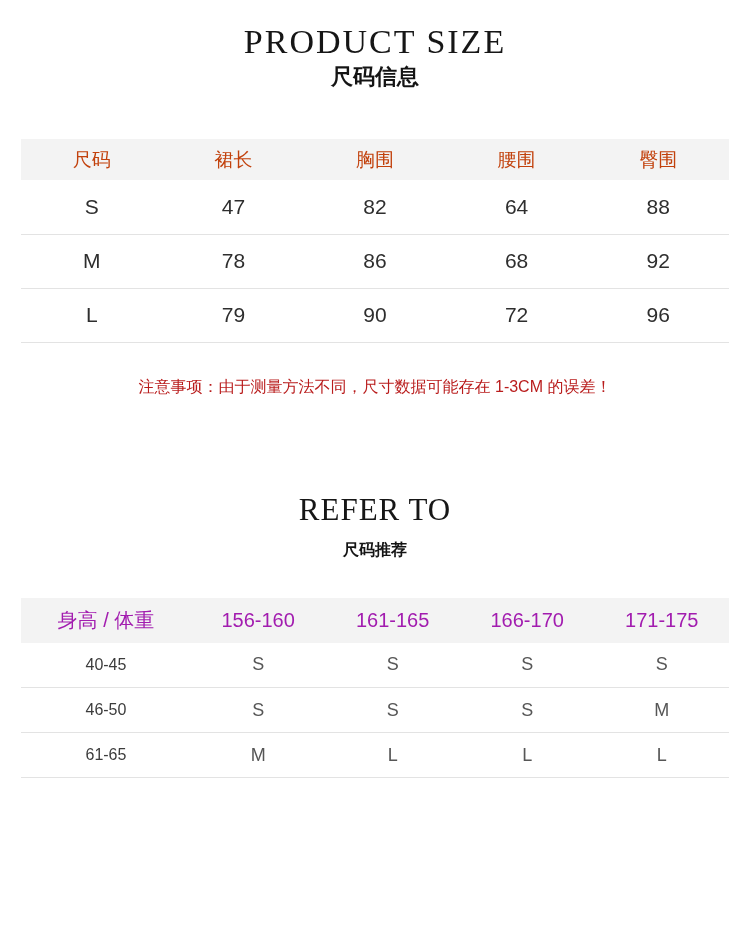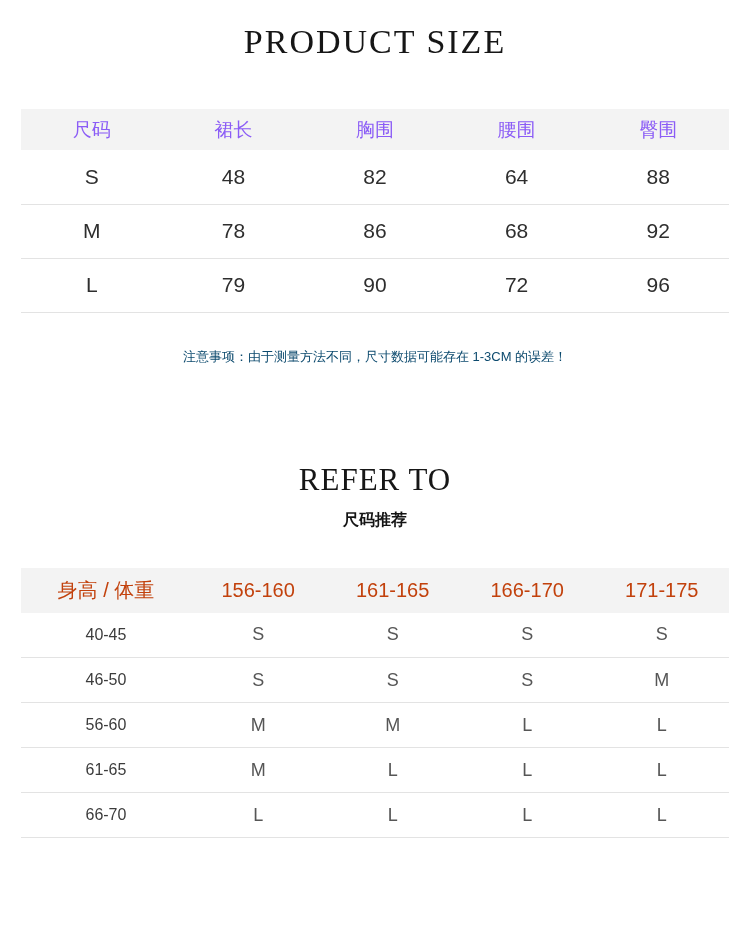--- a/index.html
+++ b/index.html
@@ -39,47 +39,48 @@
   }
   .size-table { margin-top: 47px; }
   .refer-table { margin-top: 33px; }
 
   thead th {
     background: #f3f3f3;
     font-weight: 400;
     text-align: center;
     vertical-align: middle;
   }
-  .size-table thead th { height: 41px; font-size: 19px; color: #8b5cf6; }
-  .refer-table thead th { height: 45px; font-size: 20px; color: #c2410c; }
+  .size-table thead th { height: 41px; font-size: 19px; color: #c2410c; }
+  .refer-table thead th { height: 45px; font-size: 20px; color: #a21caf; }
 
   tbody td {
     text-align: center;
     vertical-align: middle;
     border-bottom: 1px solid #e3e3e3;
   }
   .size-table tbody td { height: 54px; font-size: 21px; color: #2e2e2e; }
   .refer-table tbody td { height: 45px; font-size: 18px; color: #565656; }
   .refer-table tbody td.rowhead { font-size: 16px; color: #3c3c3c; }
 
   
   .note {
     text-align: center;
-    font-size: 13px;
+    font-size: 16px;
     line-height: 21px;
-    color: #0c4a6e;
+    color: #b91c1c;
     margin-top: 33px;
   }
 </style>
 </head>
 <body>
 
 <div class="page">
 
   <h1 class="en-title s1-en">PRODUCT SIZE</h1>
+  <h2 class="cn-sub">尺码信息</h2>
 
   <table class="size-table">
     <colgroup>
       <col style="width:20%">
         <col style="width:20%">
         <col style="width:20%">
         <col style="width:20%">
         <col style="width:20%">
     </colgroup>
     <thead>
@@ -87,21 +88,21 @@
         <th>尺码</th>
         <th>裙长</th>
         <th>胸围</th>
         <th>腰围</th>
         <th>臀围</th>
       </tr>
     </thead>
     <tbody>
       <tr>
         <td>S</td>
-        <td>48</td>
+        <td>47</td>
         <td>82</td>
         <td>64</td>
         <td>88</td>
       </tr>
       <tr>
         <td>M</td>
         <td>78</td>
         <td>86</td>
         <td>68</td>
         <td>92</td>
@@ -147,36 +148,22 @@
         <td>S</td>
       </tr>
       <tr>
         <td class="rowhead">46-50</td>
         <td>S</td>
         <td>S</td>
         <td>S</td>
         <td>M</td>
       </tr>
       <tr>
-        <td class="rowhead">56-60</td>
-        <td>M</td>
-        <td>M</td>
-        <td>L</td>
-        <td>L</td>
-      </tr>
-      <tr>
         <td class="rowhead">61-65</td>
         <td>M</td>
-        <td>L</td>
-        <td>L</td>
-        <td>L</td>
-      </tr>
-      <tr>
-        <td class="rowhead">66-70</td>
-        <td>L</td>
         <td>L</td>
         <td>L</td>
         <td>L</td>
       </tr>
     </tbody>
   </table>
 
 </div>
 
 </body></html>

